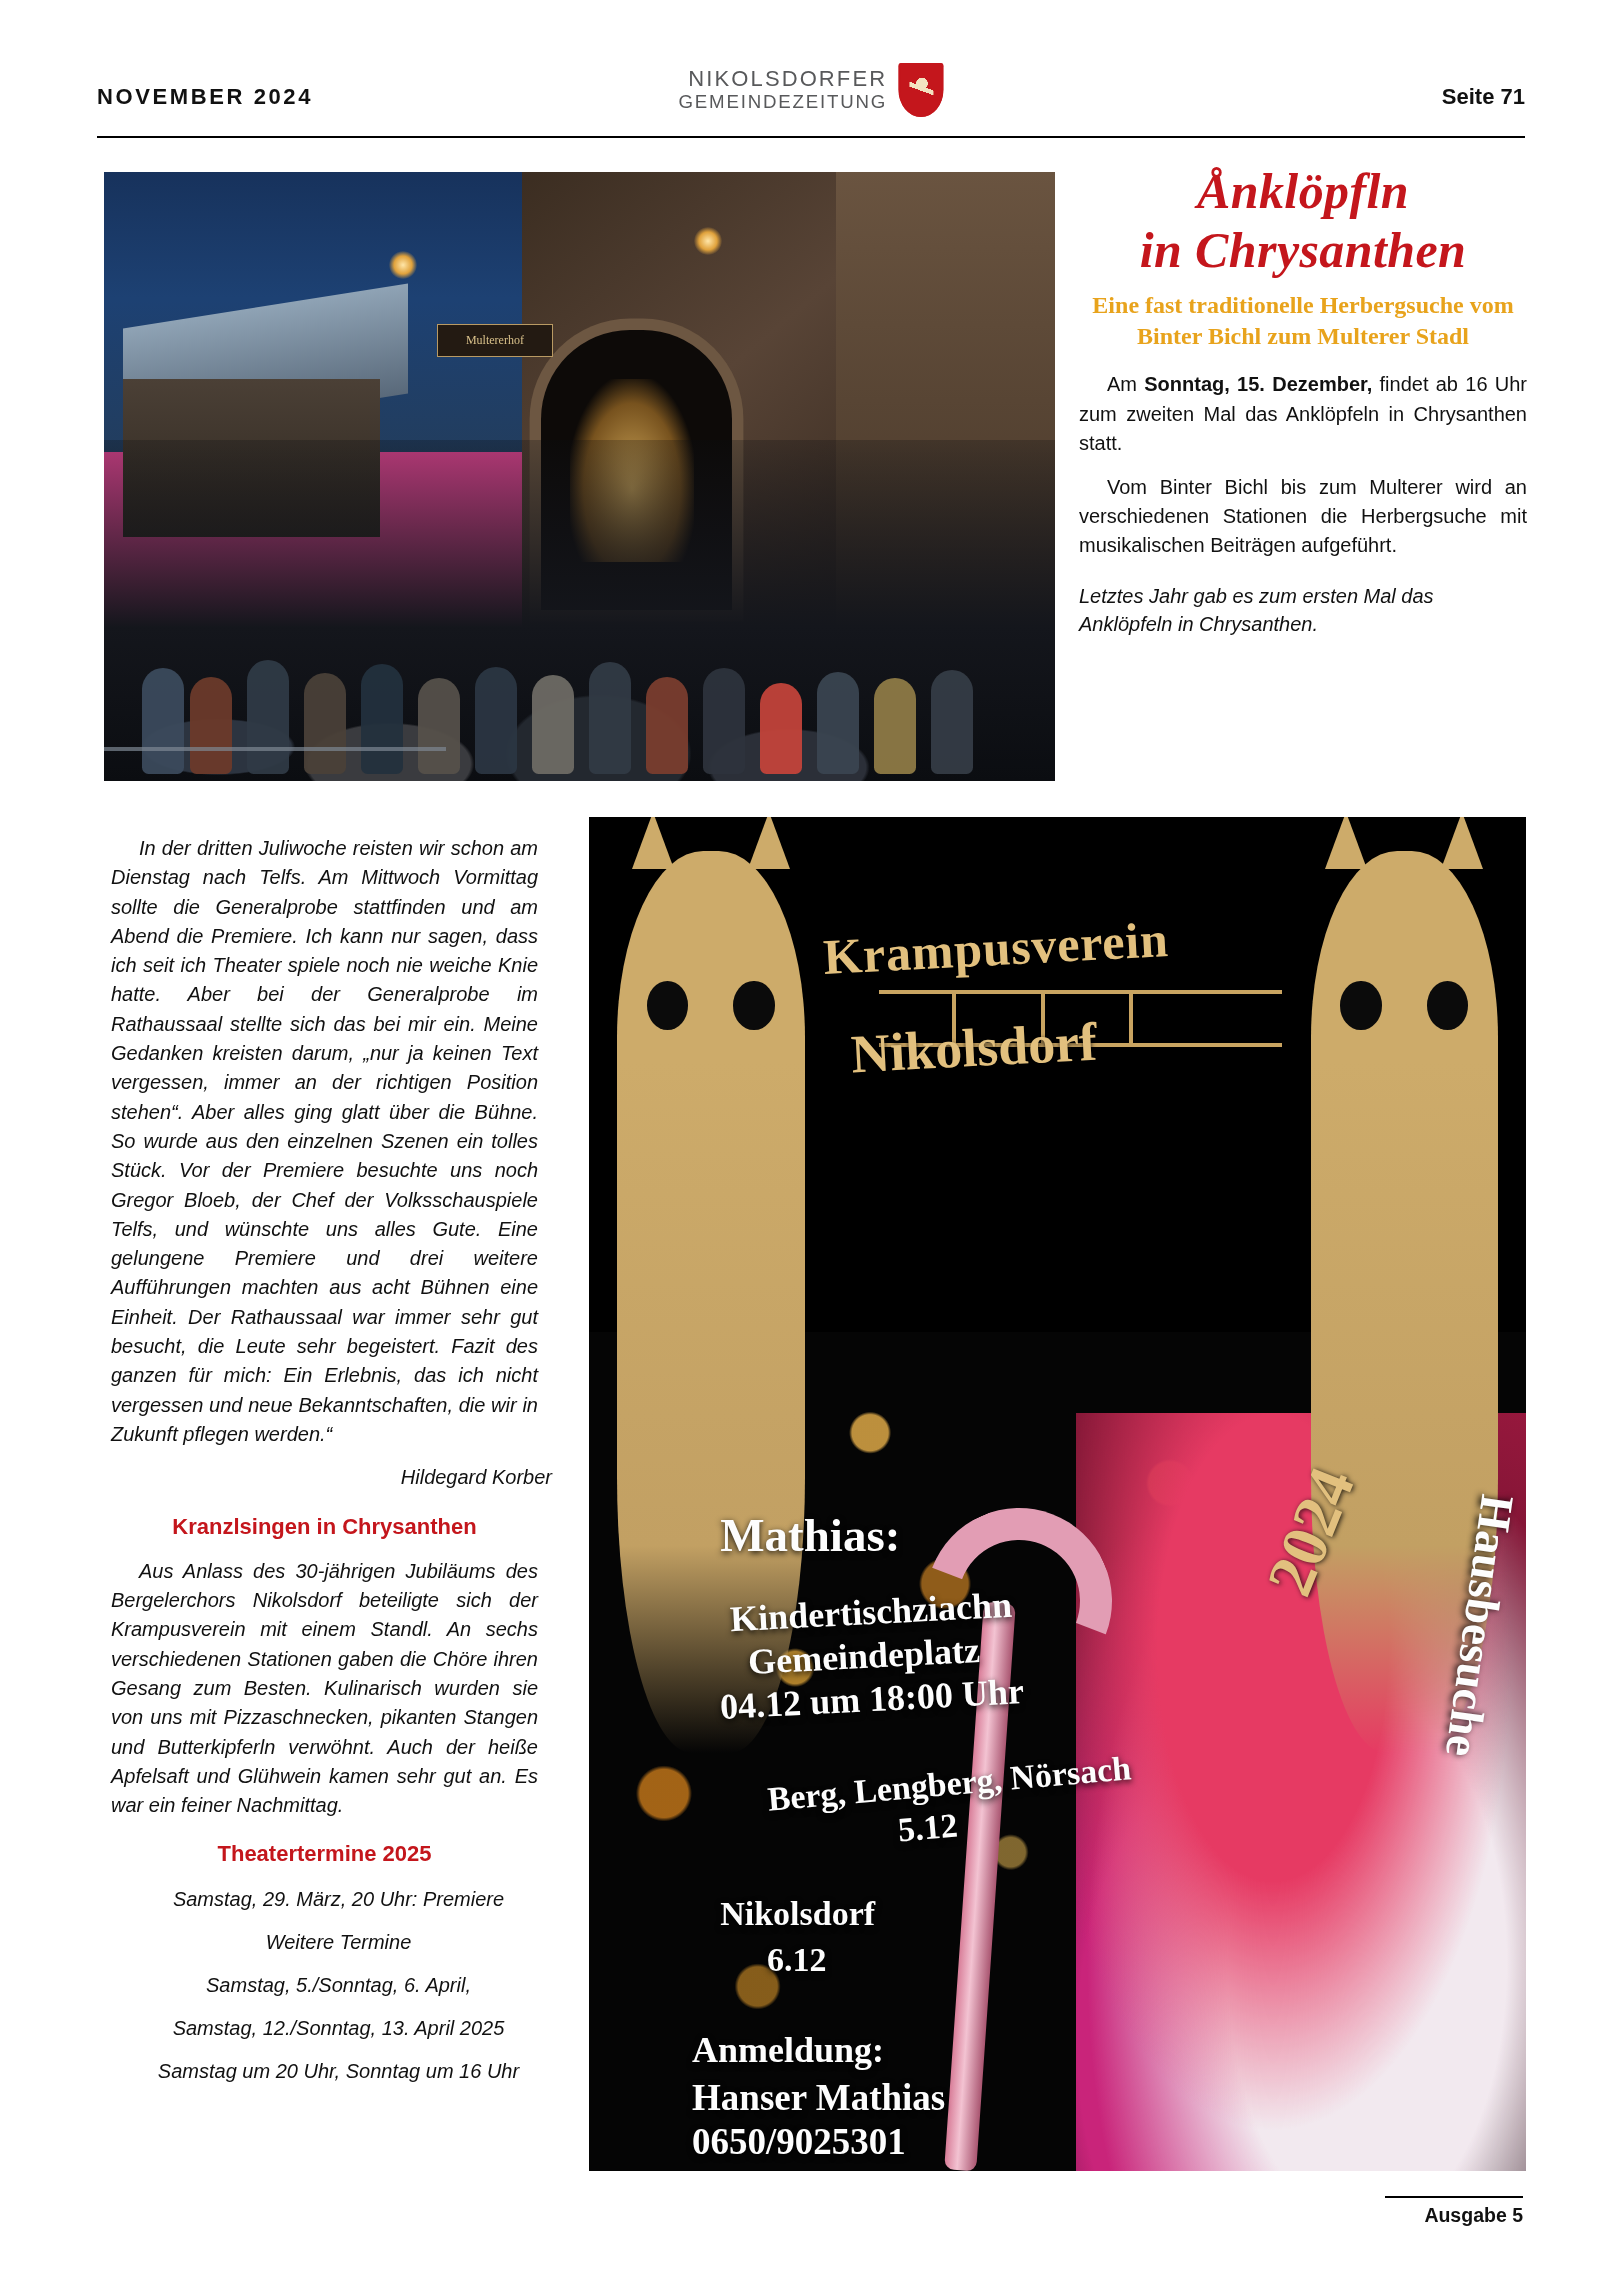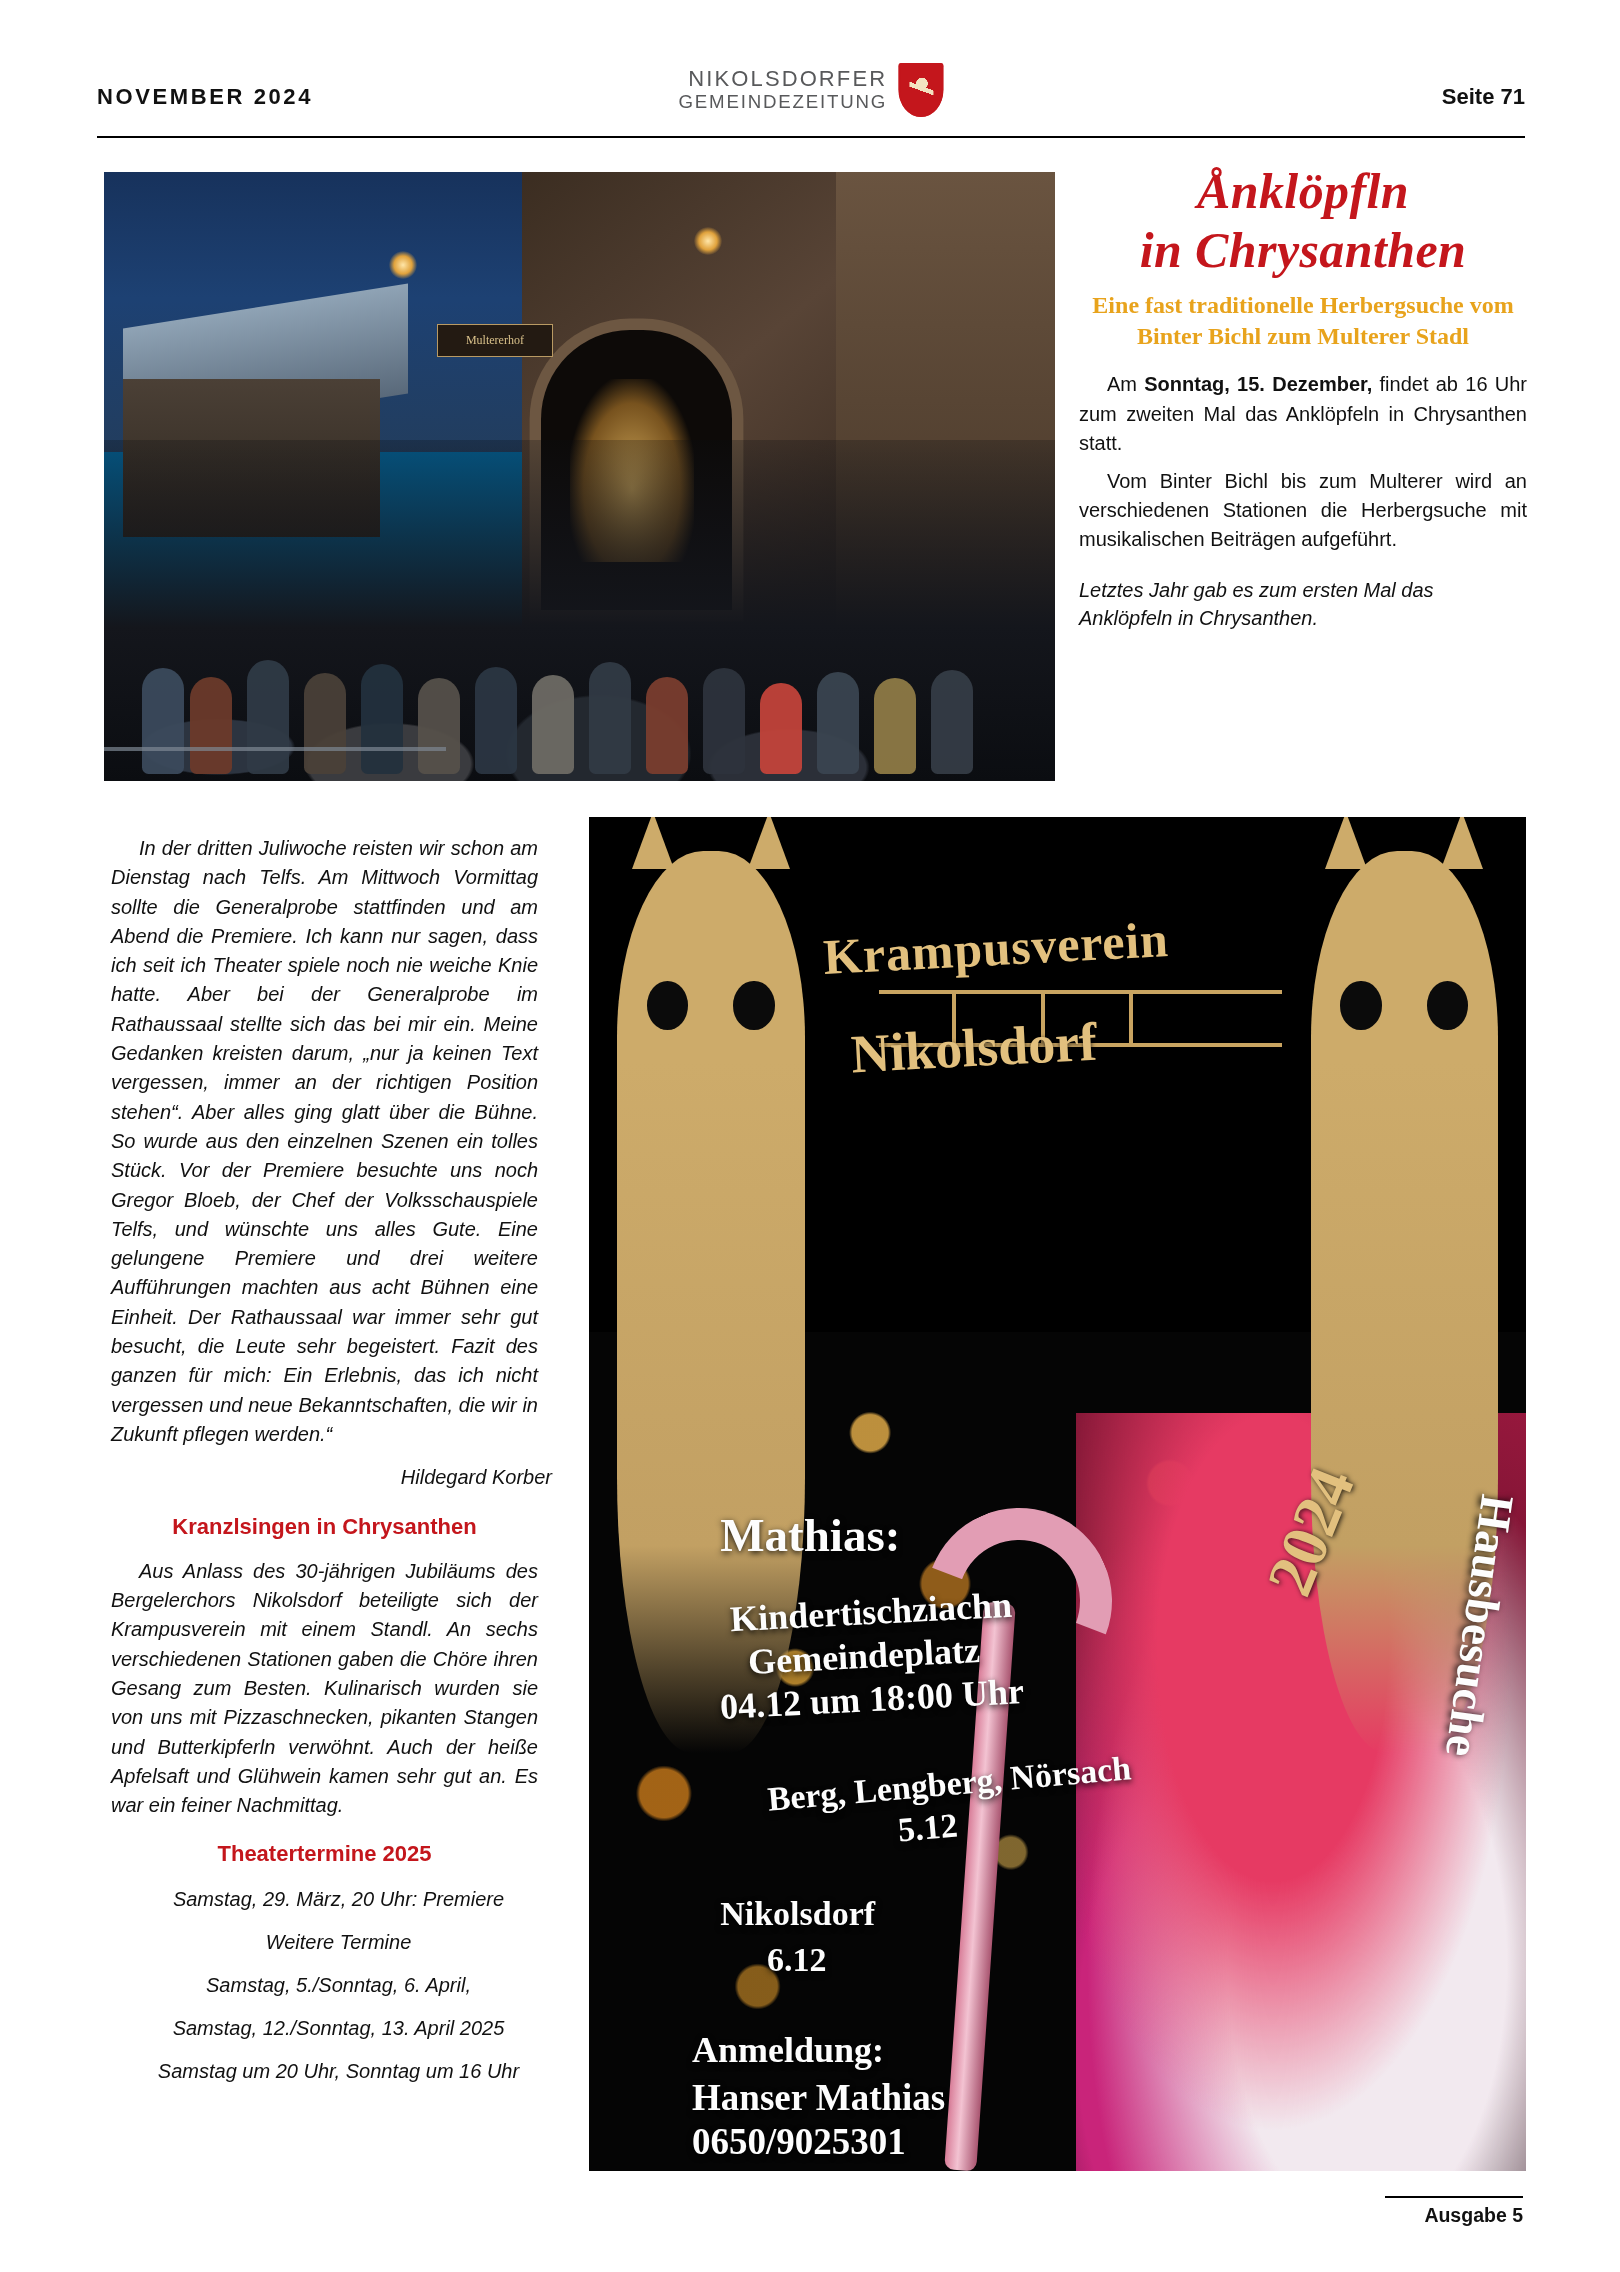--- a/index.html
+++ b/index.html
@@ -99,21 +99,21 @@
     background: #000;
   }
 
   
   .photo-top {
     position: absolute;
     left: 104px;
     top: 172px;
     width: 951px;
     height: 609px;
-    background: #0369a1;
+    background: #ec4899;
     overflow: hidden;
   }
   .pt-sky {
     position: absolute; left:0; top:0; width:100%; height:46%;
     background: linear-gradient(180deg,#17325c 0%, #1d4173 45%, #223d5e 100%);
   }
   .pt-wall {
     position: absolute; right: 0; top: 0; width: 56%; height: 100%;
     background: linear-gradient(140deg,#3b2d21 0%, #584436 35%, #2b2018 80%);
   }
@@ -205,21 +205,21 @@
     line-height: 1.3;
   }
   .rc-body {
     margin-top: 18px;
     font-size: 20px;
     line-height: 1.46;
     text-align: justify;
     color: #111;
   }
   .rc-body p { margin: 0; text-indent: 28px; }
-  .rc-body p + p { margin-top: 9px; }
+  .rc-body p + p { margin-top: 15px; }
   .rc-caption {
     margin-top: 21px;
     font-style: italic;
     font-size: 20px;
     line-height: 1.42;
     color: #111;
   }
 
   
   .left-col {

